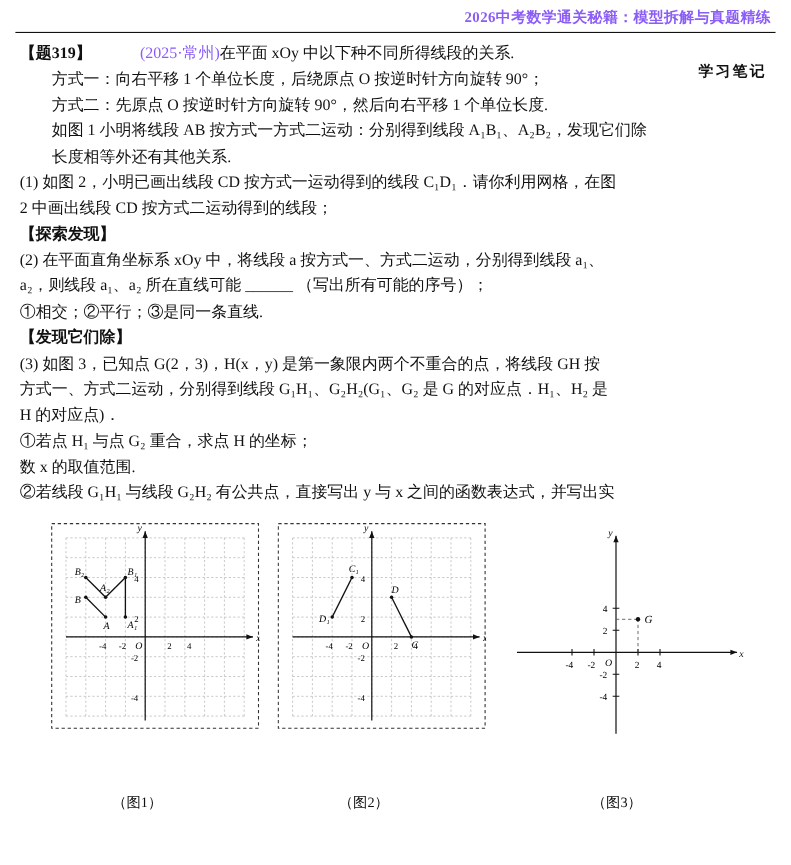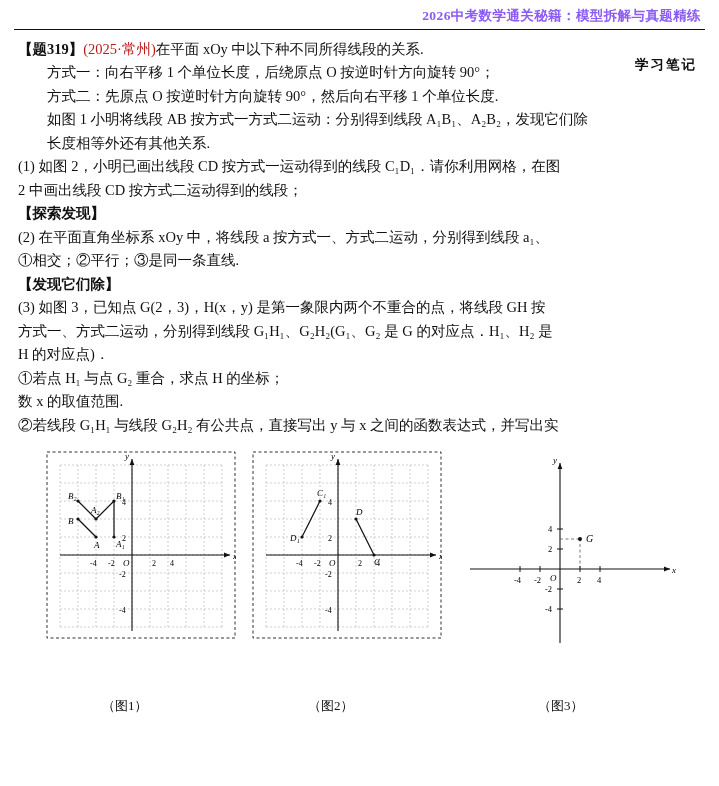--- a/index.html
+++ b/index.html
@@ -39,21 +39,21 @@
   }
   
   .body-text {
     font-size: 14.5px;
     line-height: 1.62;
     padding: 0 6px 0 4px;
   }
   .line { white-space: nowrap; }
   .indent { text-indent: 2em; }
   .tag-bold { font-weight: bold; }
-  .city { color: #b91c1c; }
+  .city { color: #8b5cf6; margin-left: 44px; }
   .bracket-head { font-weight: bold; }
   .note-side {
     position: absolute;
     right: 22px;
     top: 56px;
     font-size: 13.5px;
     letter-spacing: 2px;
     font-weight: bold;
   }
   
@@ -99,20 +99,21 @@
     <div class="line indent">方式一：向右平移 1 个单位长度，后绕原点 O 按逆时针方向旋转 90°；</div>
     <div class="line indent">方式二：先原点 O 按逆时针方向旋转 90°，然后向右平移 1 个单位长度.</div>
     <div class="line indent">如图 1 小明将线段 AB 按方式一方式二运动：分别得到线段 A₁B₁、A₂B₂，发现它们除</div>
     <div class="line indent">长度相等外还有其他关系.</div>
 
     <div class="line">(1) 如图 2，小明已画出线段 CD 按方式一运动得到的线段 C₁D₁．请你利用网格，在图</div>
     <div class="line">2 中画出线段 CD 按方式二运动得到的线段；</div>
 
     <div class="line bracket-head">【探索发现】</div>
     <div class="line">(2) 在平面直角坐标系 xOy 中，将线段 a 按方式一、方式二运动，分别得到线段 a₁、</div>
+    <div class="line">a₂，则线段 a₁、a₂ 所在直线可能 ______ （写出所有可能的序号）；</div>
     <div class="line">①相交；②平行；③是同一条直线.</div>
 
     <div class="line bracket-head">【发现它们除】</div>
     <div class="line">(3) 如图 3，已知点 G(2，3)，H(x，y) 是第一象限内两个不重合的点，将线段 GH 按</div>
     <div class="line">方式一、方式二运动，分别得到线段 G₁H₁、G₂H₂(G₁、G₂ 是 G 的对应点．H₁、H₂ 是</div>
     <div class="line">H 的对应点)．</div>
     <div class="line">①若点 H₁ 与点 G₂ 重合，求点 H 的坐标；</div>
     <div class="line">数 x 的取值范围.</div>
     <div class="line">②若线段 G₁H₁ 与线段 G₂H₂ 有公共点，直接写出 y 与 x 之间的函数表达式，并写出实</div>
   </div>

